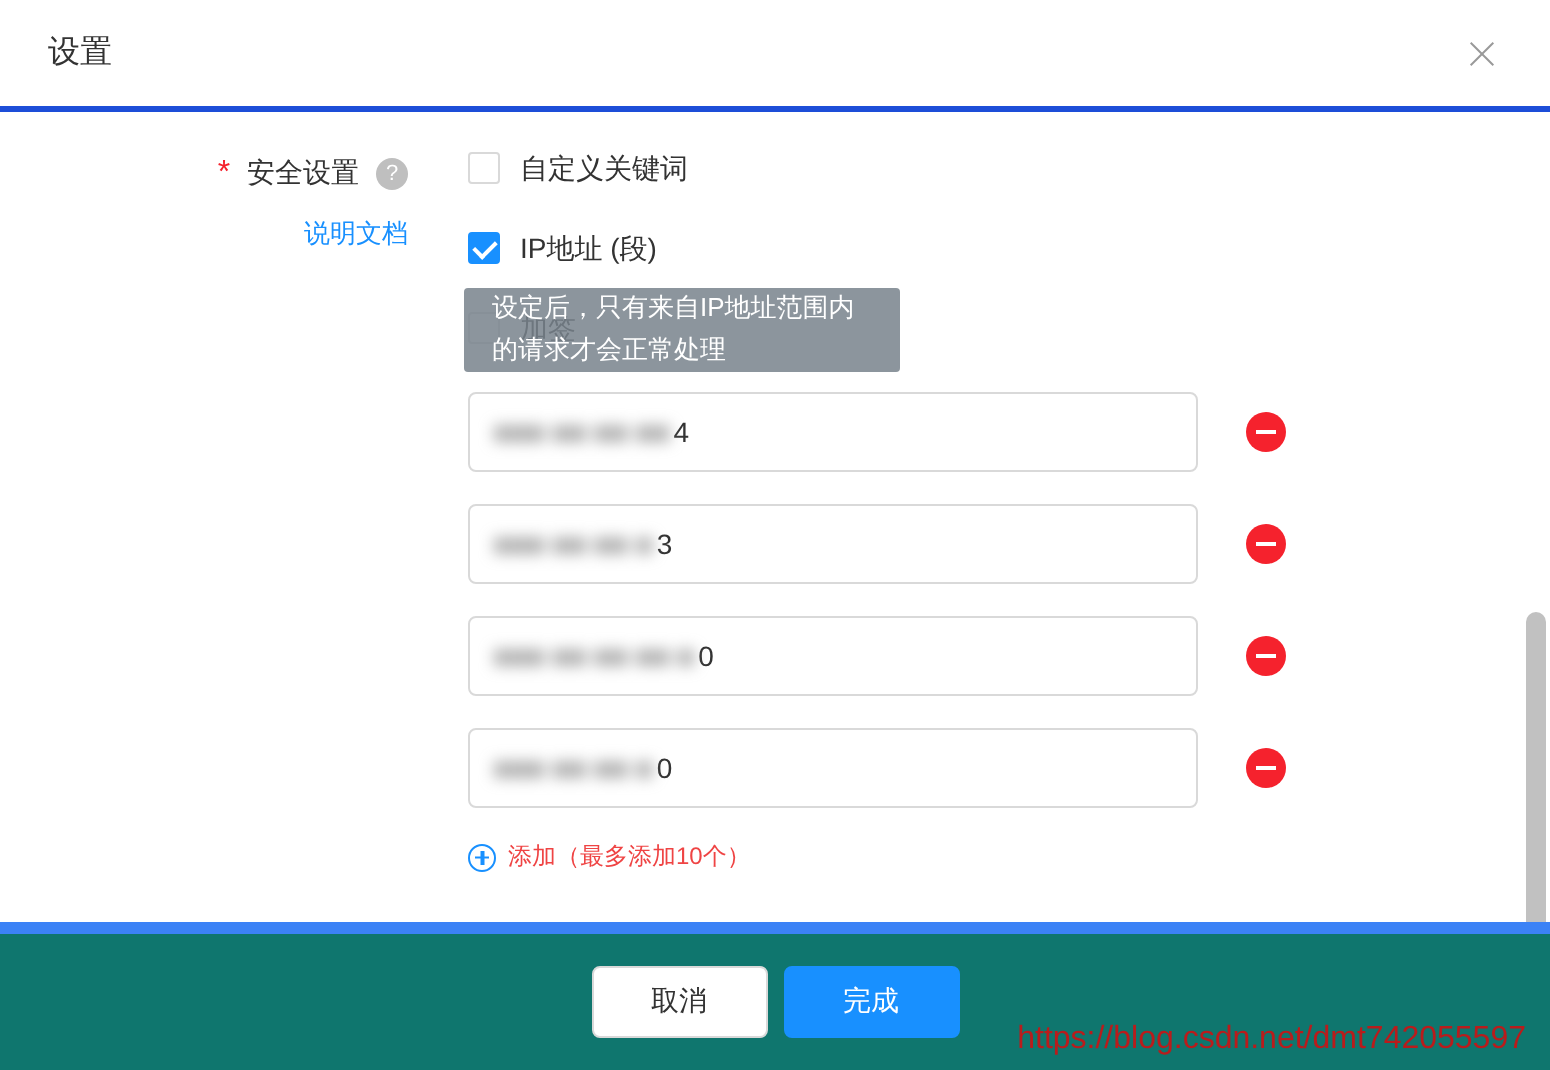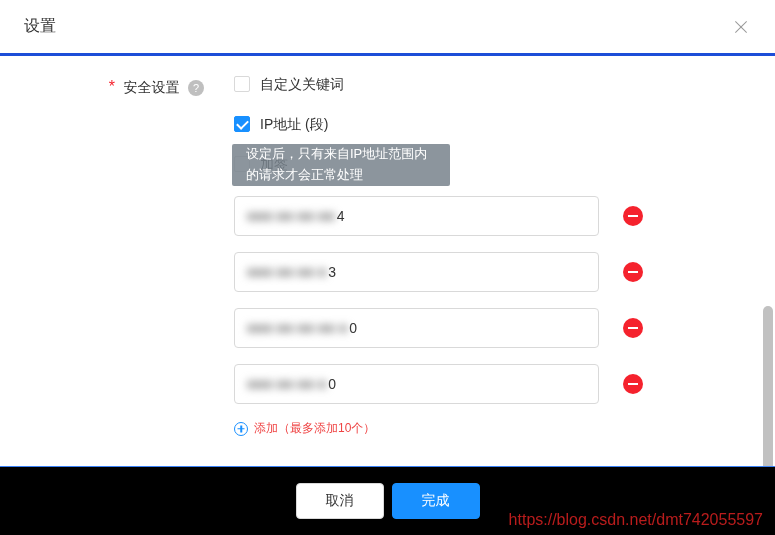--- a/index.html
+++ b/index.html
@@ -219,26 +219,26 @@
       transform: translate(-50%, -50%);
     }
     .add-icon::before { width: 7px; height: 1.5px; }
     .add-icon::after { width: 1.5px; height: 7px; }
     
     .dialog-footer {
       position: absolute;
       bottom: 0;
       left: 0;
       right: 0;
-      border-top: 1px solid #3b82f6;
+      border-top: 6px solid #3b82f6;
       padding: 16px 0;
       display: flex;
       justify-content: center;
       gap: 8px;
-      background: #000000;
+      background: #0f766e;
       z-index: 5;
     }
     .btn {
       min-width: 88px;
       height: 36px;
       border-radius: 4px;
       font-size: 14px;
       cursor: pointer;
       display: inline-flex;
       align-items: center;
@@ -291,20 +291,21 @@
   <div class="close-btn"></div>
 </div>
 
 <div class="dialog-body">
   <div class="left-col">
     <div>
       <span class="required-mark">*</span>
       <span class="label-text">安全设置</span>
       <span class="help-icon">?</span>
     </div>
+    <a class="doc-link">说明文档</a>
   </div>
 
   <div class="right-col">
     <div class="checkbox-row">
       <span class="checkbox"></span>
       <span class="checkbox-label">自定义关键词</span>
     </div>
     <div class="checkbox-row">
       <span class="checkbox checked"></span>
       <span class="checkbox-label">IP地址 (段)</span>

